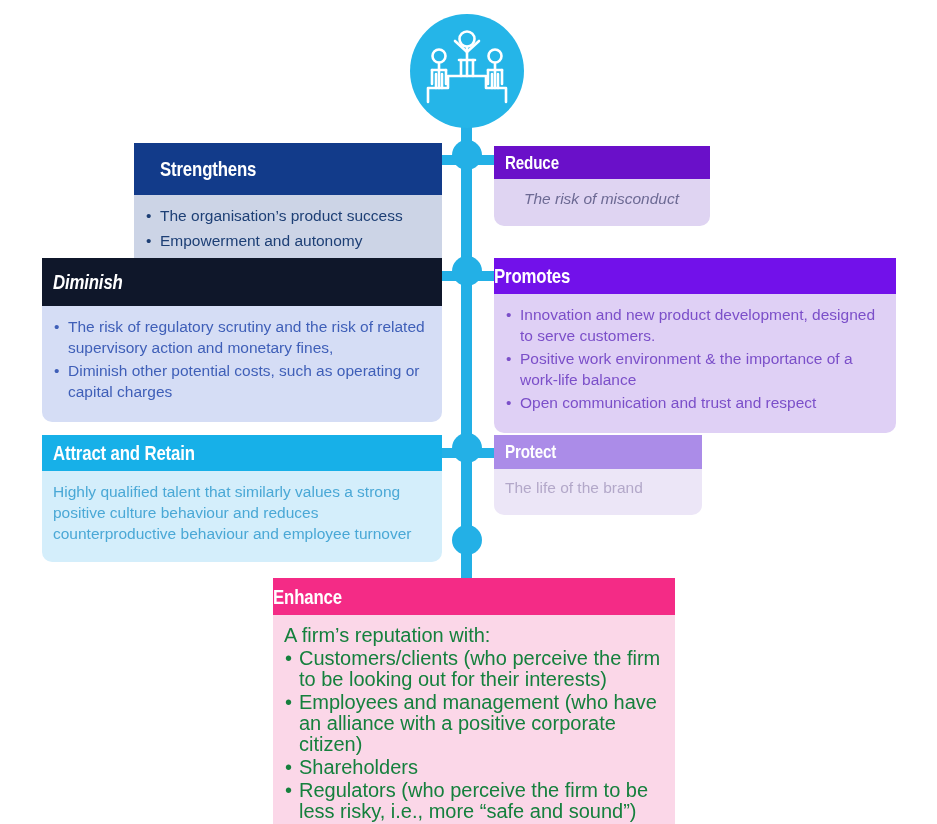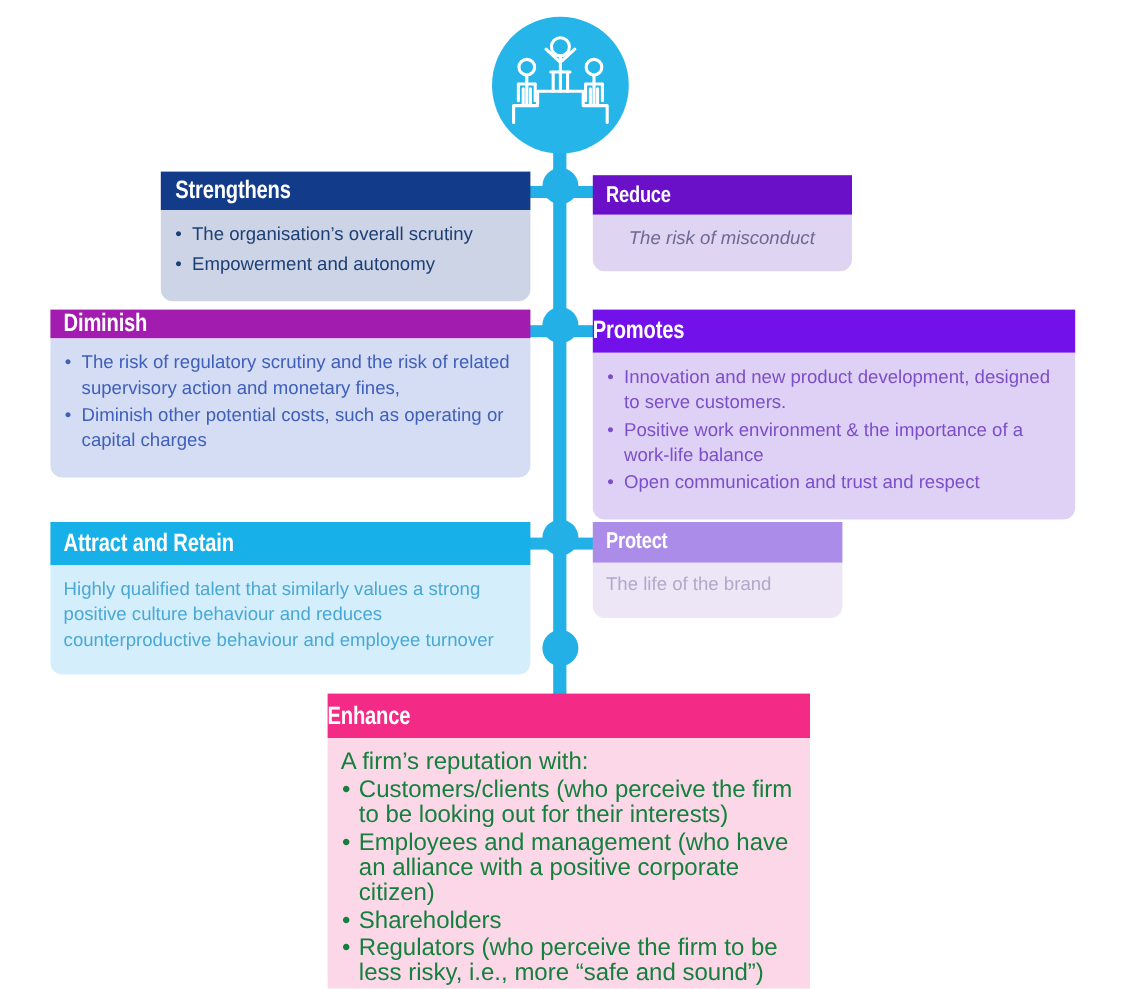--- a/index.html
+++ b/index.html
@@ -91,40 +91,40 @@
     position: absolute;
     left: 1px;
     top: 0;
   }
   .card p {
     margin: 0;
   }
 
   
   #card-strengthens { left: 134px; top: 143px; width: 308px; }
-  #card-strengthens .hdrwrap { height: 32px; background: #123b8a; padding-left: 12px; }
+  #card-strengthens .hdrwrap { height: 52px; background: #123b8a; padding-left: 26px; }
   #card-strengthens .hdr { font-size: 21px; }
   #card-strengthens .body {
     background: #ccd4e6; color: #1d3f75;
     font-size: 15.5px; line-height: 23px;
     padding: 9px 12px 17px 11px;
   }
 
   #card-reduce { left: 494px; top: 146px; width: 216px; text-align: center; }
   #card-reduce .hdrwrap { height: 33px; background: #6a10c9; padding-left: 11px; }
   #card-reduce .hdr { font-size: 19px; }
   #card-reduce .body {
     background: #dfd4f2; color: #6d6a94;
     font-size: 15.5px; line-height: 23px;
     padding: 8px 12px 16px 11px;
     font-style: italic;
   }
 
   #card-diminish { left: 42px; top: 258px; width: 400px; }
-  #card-diminish .hdrwrap { height: 24px; background: #a21caf; padding-left: 11px; }
+  #card-diminish .hdrwrap { height: 48px; background: #0f172a; padding-left: 11px; font-style: italic; }
   #card-diminish .hdr { font-size: 21px; }
   #card-diminish .body {
     background: #d5ddf5; color: #3f5fb8;
     font-size: 15.5px; line-height: 21px;
     padding: 10px 12px 18px 11px;
   }
 
   #card-promotes { left: 494px; top: 258px; width: 402px; }
   #card-promotes .hdrwrap { height: 36px; background: #7211ea; }
   #card-promotes .hdr { font-size: 21px; }
@@ -209,21 +209,21 @@
       </g>
     </svg>
   </div>
 
   <div class="card" id="card-strengthens">
     <div class="hdrwrap">
       <span class="hdr">Strengthens</span>
     </div>
     <div class="body">
       <ul>
-        <li><span class="bullet">•</span><span>The organisation’s overall scrutiny</span></li>
+        <li><span class="bullet">•</span><span>The organisation’s product success</span></li>
         <li><span class="bullet">•</span><span>Empowerment and autonomy</span></li>
       </ul>
     </div>
   </div>
 
   <div class="card" id="card-reduce">
     <div class="hdrwrap">
       <span class="hdr">Reduce</span>
     </div>
     <div class="body">

